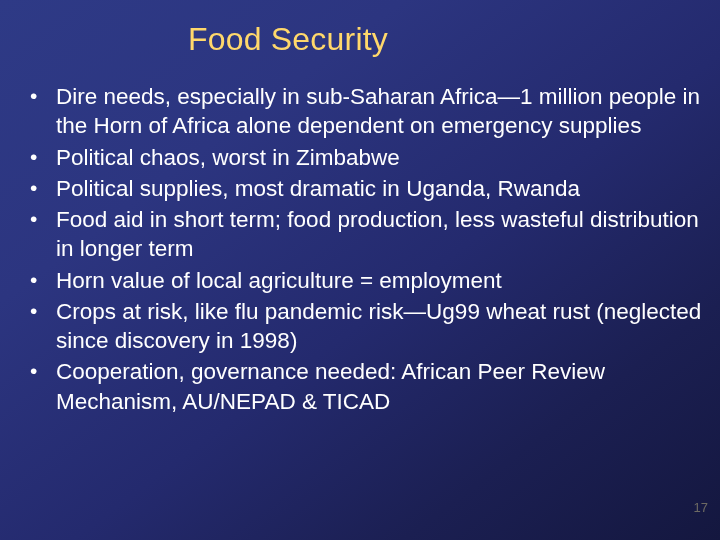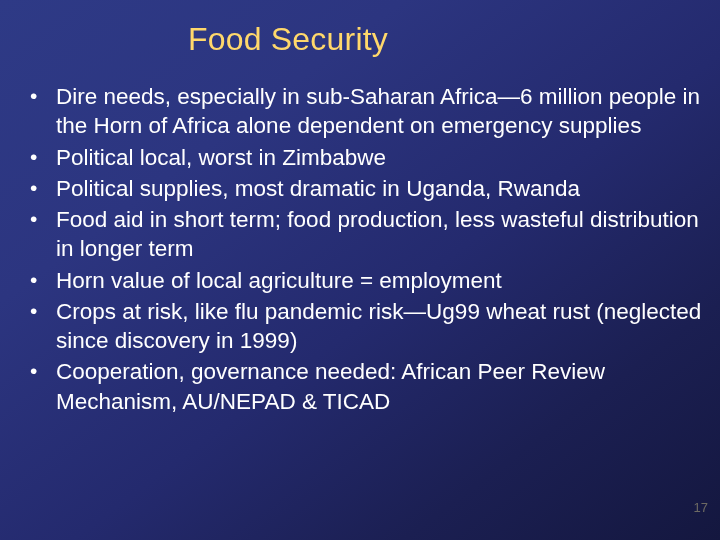--- a/index.html
+++ b/index.html
@@ -72,46 +72,46 @@
 <body>
 
 <div class="slide">
 
   <div class="slide-title">Food Security</div>
 
   <div class="bullets">
 
     <div class="bullet">
       <span class="dot">•</span>
-      <span class="text">Dire needs, especially in sub-Saharan Africa—6 million people in the Horn of Africa alone dependent on emergency supplies</span>
+      <span class="text">Dire needs, especially in sub-Saharan Africa—1 million people in the Horn of Africa alone dependent on emergency supplies</span>
     </div>
 
     <div class="bullet">
       <span class="dot">•</span>
-      <span class="text">Political local, worst in Zimbabwe</span>
+      <span class="text">Political chaos, worst in Zimbabwe</span>
     </div>
 
     <div class="bullet">
       <span class="dot">•</span>
       <span class="text">Political supplies, most dramatic in Uganda, Rwanda</span>
     </div>
 
     <div class="bullet">
       <span class="dot">•</span>
       <span class="text">Food aid in short term; food production, less wasteful distribution in longer term</span>
     </div>
 
     <div class="bullet">
       <span class="dot">•</span>
       <span class="text">Horn value of local agriculture = employment</span>
     </div>
 
     <div class="bullet">
       <span class="dot">•</span>
-      <span class="text">Crops at risk, like flu pandemic risk—Ug99 wheat rust (neglected since discovery in 1999)</span>
+      <span class="text">Crops at risk, like flu pandemic risk—Ug99 wheat rust (neglected since discovery in 1998)</span>
     </div>
 
     <div class="bullet">
       <span class="dot">•</span>
       <span class="text">Cooperation, governance needed: African Peer Review Mechanism, AU/NEPAD &amp; TICAD</span>
     </div>
 
   </div>
 
   <div class="page-number">17</div>

